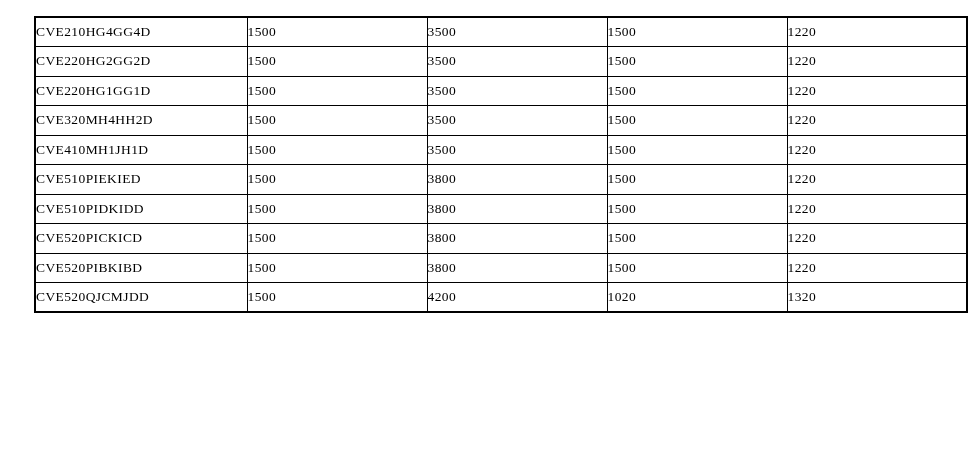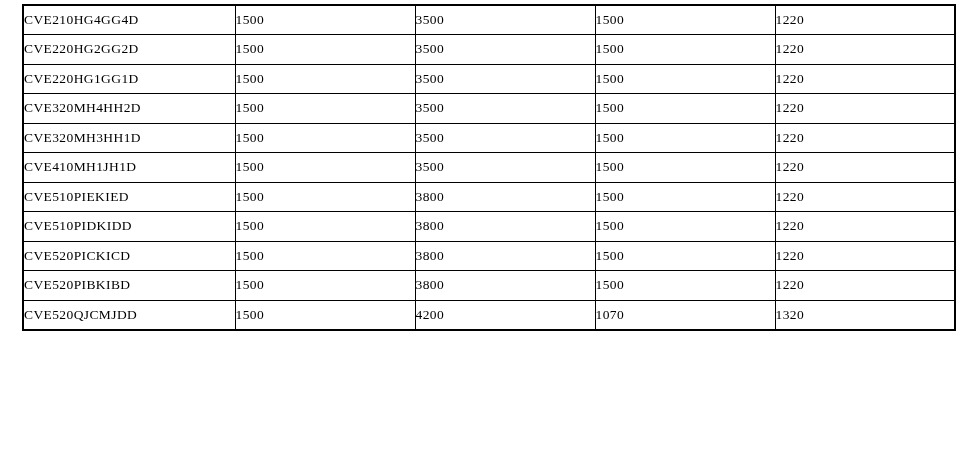--- a/index.html
+++ b/index.html
@@ -18,21 +18,21 @@
     width: 968px;
     height: 475px;
     position: relative;
     box-sizing: border-box;
     padding: 4px 10px 4px 22px;
   }
   table.spec-table {
     border-collapse: collapse;
     table-layout: fixed;
     width: 934px;
-    margin: 0;
+    margin: 12px;
   }
   table.spec-table td {
     border: 1px solid #000000;
     height: 29.5px;
     padding: 0 0 0 0;
     font-size: 13.5px;
     font-family: "Liberation Serif", serif;
     letter-spacing: 0.4px;
     vertical-align: middle;
     box-sizing: border-box;
@@ -78,27 +78,20 @@
         <td class="num-cell">1220</td>
       </tr>
       <tr>
         <td class="model-cell">CVE320MH4HH2D</td>
         <td class="num-cell">1500</td>
         <td class="num-cell">3500</td>
         <td class="num-cell">1500</td>
         <td class="num-cell">1220</td>
       </tr>
       <tr>
-        <td class="model-cell">CVE320MH3HH1D</td>
-        <td class="num-cell">1500</td>
-        <td class="num-cell">3500</td>
-        <td class="num-cell">1500</td>
-        <td class="num-cell">1220</td>
-      </tr>
-      <tr>
         <td class="model-cell">CVE410MH1JH1D</td>
         <td class="num-cell">1500</td>
         <td class="num-cell">3500</td>
         <td class="num-cell">1500</td>
         <td class="num-cell">1220</td>
       </tr>
       <tr>
         <td class="model-cell">CVE510PIEKIED</td>
         <td class="num-cell">1500</td>
         <td class="num-cell">3800</td>
@@ -123,18 +116,18 @@
         <td class="model-cell">CVE520PIBKIBD</td>
         <td class="num-cell">1500</td>
         <td class="num-cell">3800</td>
         <td class="num-cell">1500</td>
         <td class="num-cell">1220</td>
       </tr>
       <tr>
         <td class="model-cell">CVE520QJCMJDD</td>
         <td class="num-cell">1500</td>
         <td class="num-cell">4200</td>
-        <td class="num-cell">1070</td>
+        <td class="num-cell">1020</td>
         <td class="num-cell">1320</td>
       </tr>
     </tbody>
   </table>
 </div>
 
 </body></html>

